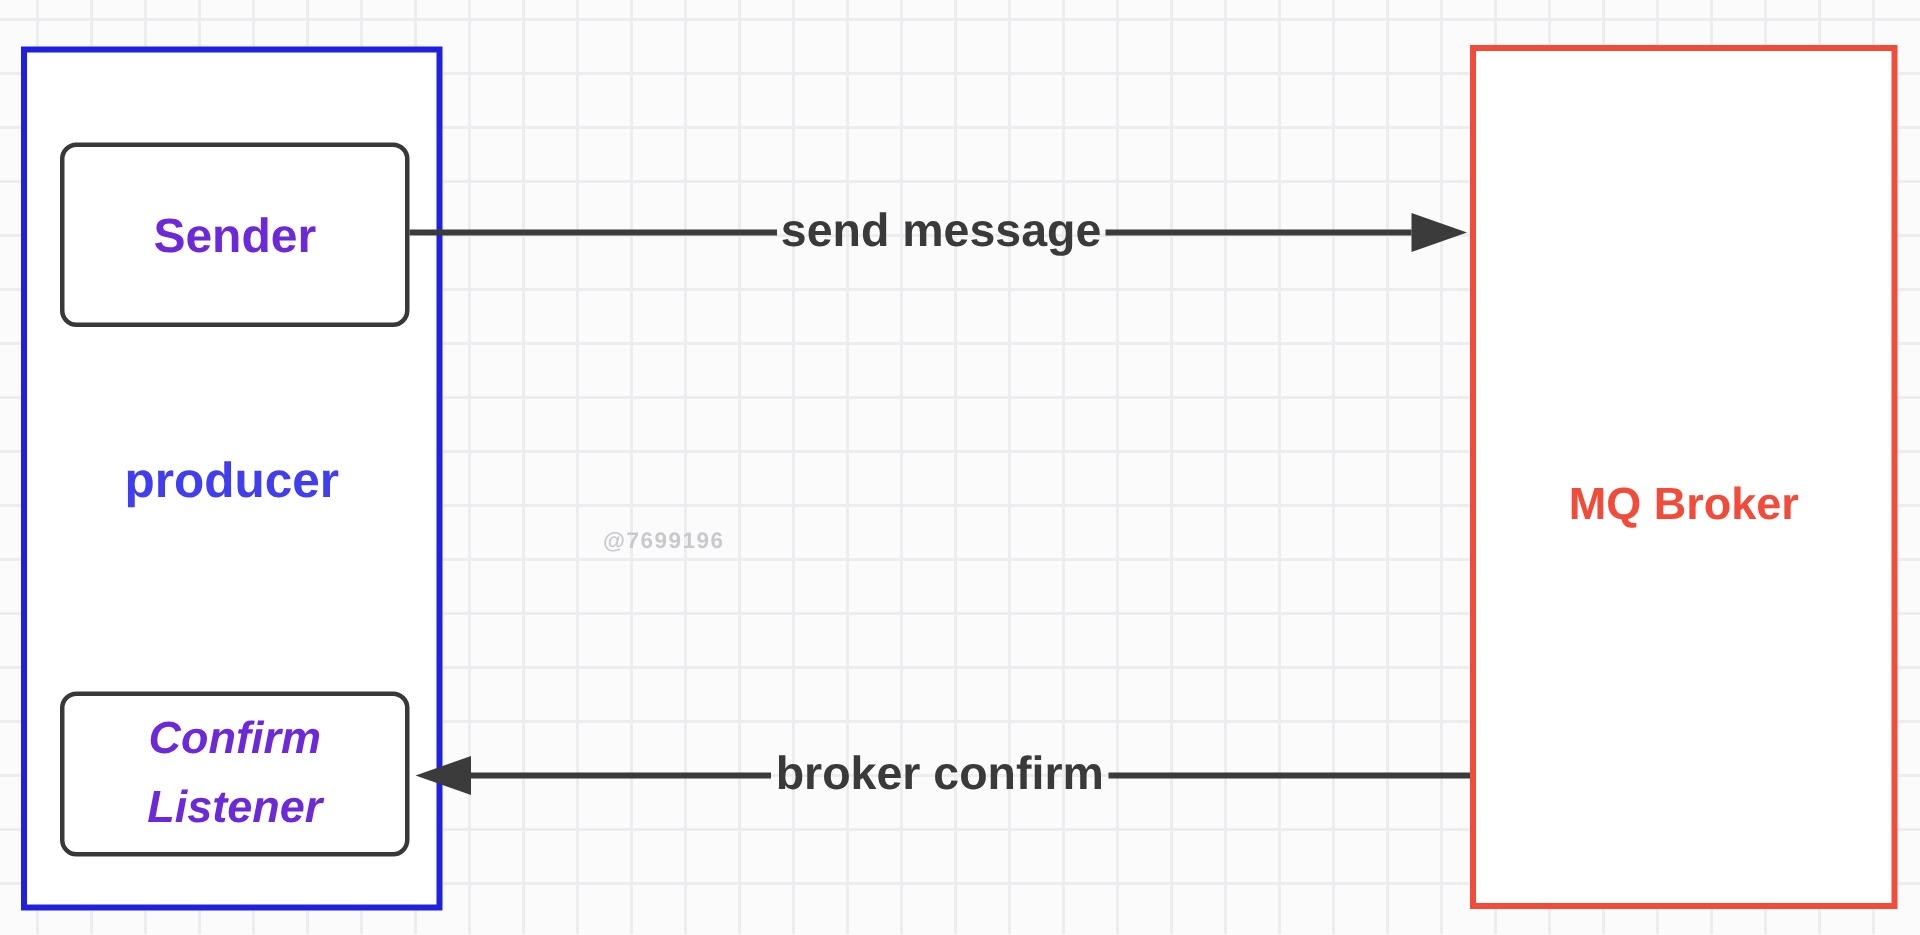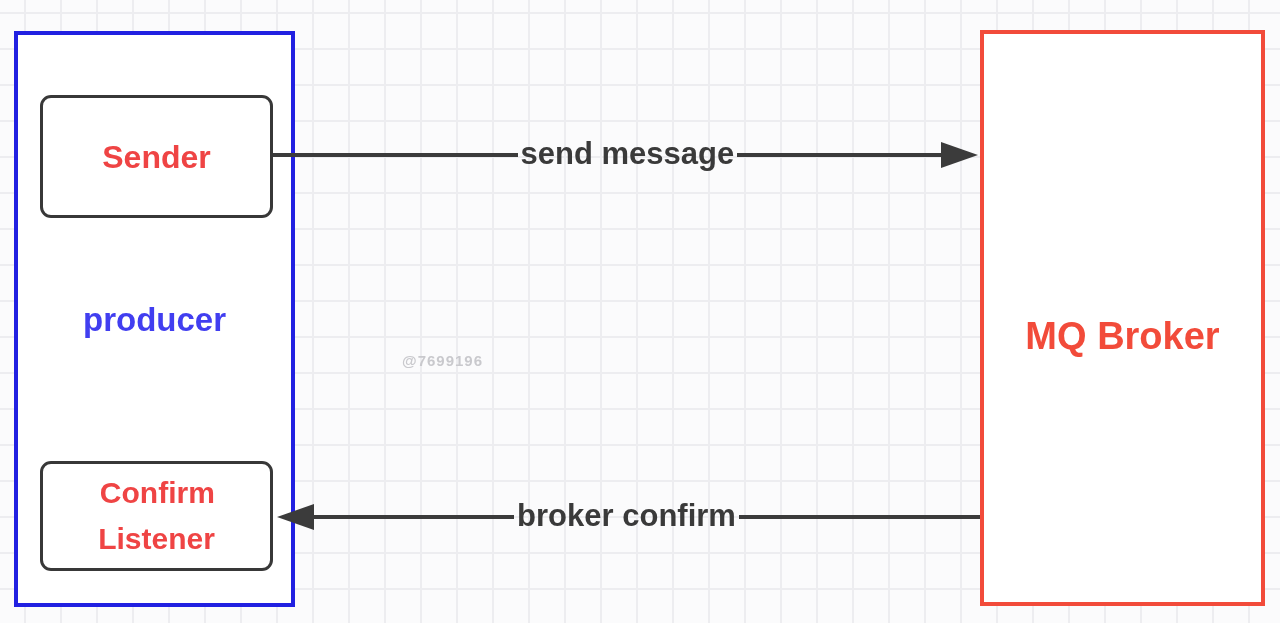--- a/index.html
+++ b/index.html
@@ -43,47 +43,47 @@
     border: 3px solid #383838;
     border-radius: 11px;
     display: flex;
     align-items: center;
     justify-content: center;
     text-align: center;
   }
   .node-sender { left: 40px; top: 95px; width: 233px; height: 123px; }
   .node-confirm { left: 40px; top: 461px; width: 233px; height: 110px; }
   .node-label {
-    color: #ef4444;
+    color: #6d28d9;
     font-weight: 700;
     font-size: 32px;
     line-height: 1.0;
-    text-align: right;
   }
   .node-confirm .node-label {
     font-size: 30px;
     line-height: 46px;
     white-space: pre-line;
+    font-style: italic;
   }
 
   
   .broker-box {
     position: absolute;
     left: 980px; top: 30px;
     width: 285px; height: 576px;
     background: #ffffff;
     border: 4px solid #f24b3a;
     display: flex;
     align-items: center;
     justify-content: center;
   }
   .broker-label {
     color: #f24b3a;
     font-weight: 700;
-    font-size: 38px;
+    font-size: 30px;
     position: relative;
     top: 3px;
     margin-top: 31px;
   }
 
   
   .arrow {
     position: absolute;
     height: 36px;
     display: flex;

